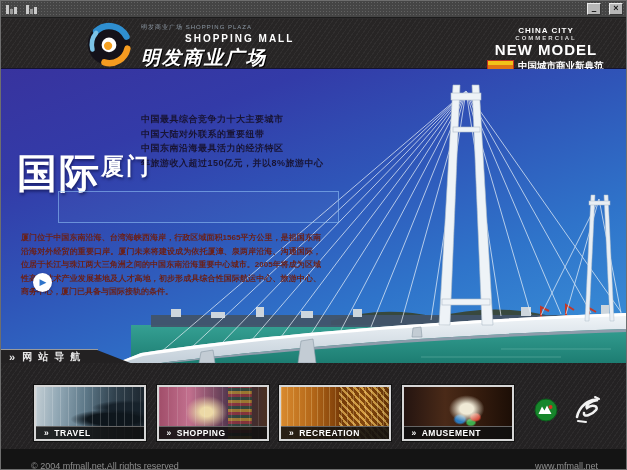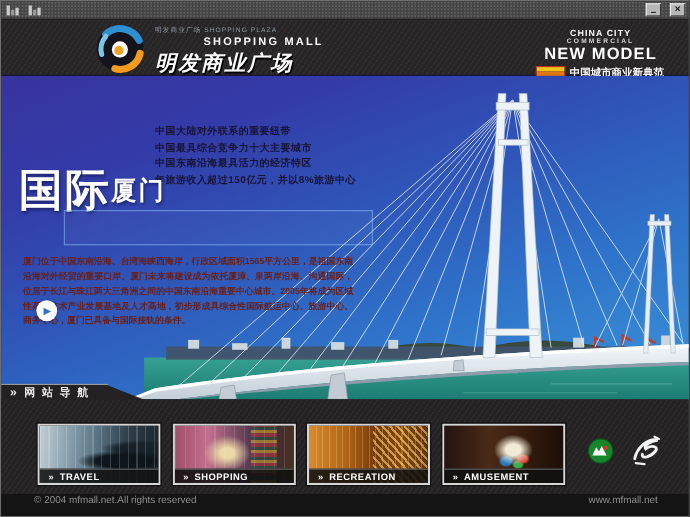--- a/index.html
+++ b/index.html
@@ -55,21 +55,21 @@
   .flag .f2{ flex:1; background:#e07614; }
   .badge-cn{ font-size:9.5px; font-weight:bold; white-space:nowrap; }
   
   .hero{
     position:absolute; left:0; top:68px; width:627px; height:294px;
     background:linear-gradient(160deg,#38339e 0%, #333ba8 22%, #2f55b8 45%, #2f74ca 70%, #3b94da 100%);
     overflow:hidden;
   }
   .hero svg.bridge{ position:absolute; left:0; top:0; }
   .facts{ position:absolute; left:140px; top:43px; color:#181433; font-size:9px; font-weight:bold; line-height:14.6px; letter-spacing:.5px; }
-  .title-row{ position:absolute; left:16px; top:84px; color:#fff; display:flex; align-items:center; text-shadow:1px 2px 3px rgba(0,0,40,.5); }
+  .title-row{ position:absolute; left:16px; top:84px; color:#fff; display:flex; align-items:flex-start; text-shadow:1px 2px 3px rgba(0,0,40,.5); }
   .title-main{ font-size:40px; font-weight:bold; letter-spacing:2px; line-height:1; }
   .title-sub{ font-size:23px; font-weight:bold; letter-spacing:2px; line-height:1.15; }
   .en-box{
     position:absolute; left:57px; top:122px; width:281px; height:32px;
     border:1px solid rgba(150,200,250,.55); background:rgba(255,255,255,.03);
   }
   .title-en{
     position:absolute; left:63px; top:125px; color:#44a7e9; font-size:26px; font-weight:bold;
     letter-spacing:5px; word-spacing:14px; white-space:nowrap; text-shadow:1px 1px 2px rgba(0,0,50,.35);
   }
@@ -139,21 +139,21 @@
     background:rgba(16,16,16,.88); border-top:1px solid #666;
     color:#fff; font-size:8.5px; font-weight:bold; letter-spacing:.5px;
     display:flex; align-items:center; gap:5px; padding-left:8px;
   }
   .brand-green{ position:absolute; left:533px; top:35px; cursor:pointer; }
   .brand-dragon{ position:absolute; left:570px; top:30px; cursor:pointer; }
   
   .footer{
     position:absolute; left:0; top:448px; width:627px; height:22px;
     background:#141414; color:#8f8f8f; font-size:9px;
-    display:flex; align-items:flex-start; justify-content:space-between; padding:0 30px;
+    display:flex; align-items:flex-end; justify-content:space-between; padding:0 30px;
   }
 </style>
 </head>
 <body>
 
 <div class="window">
 
   <div class="titlebar">
     <div class="px-icon"></div>
     <div class="px-icon"></div>
@@ -269,22 +269,22 @@
       </g>
 
       <g fill="#e8eef4" stroke="#aebcc8" stroke-width="0.5">
         <polygon points="590,126 594,126 588,252 584,252"></polygon>
         <polygon points="603,126 607,126 613,252 609,252"></polygon>
         <rect x="588" y="132" width="21" height="4"></rect>
       </g>
     </svg>
 
     <div class="facts">
+      <div>中国最具综合竞争力十大主要城市</div>
       <div>中国大陆对外联系的重要纽带</div>
-      <div>中国最具综合竞争力十大主要城市</div>
       <div>中国东南沿海最具活力的经济特区</div>
       <div>年旅游收入超过150亿元，并以8%旅游中心</div>
     </div>
 
     <div class="title-row">
       <span class="title-main">国际</span>
       <span class="title-sub">厦门</span>
     </div>
     <div class="en-box"></div>
 

